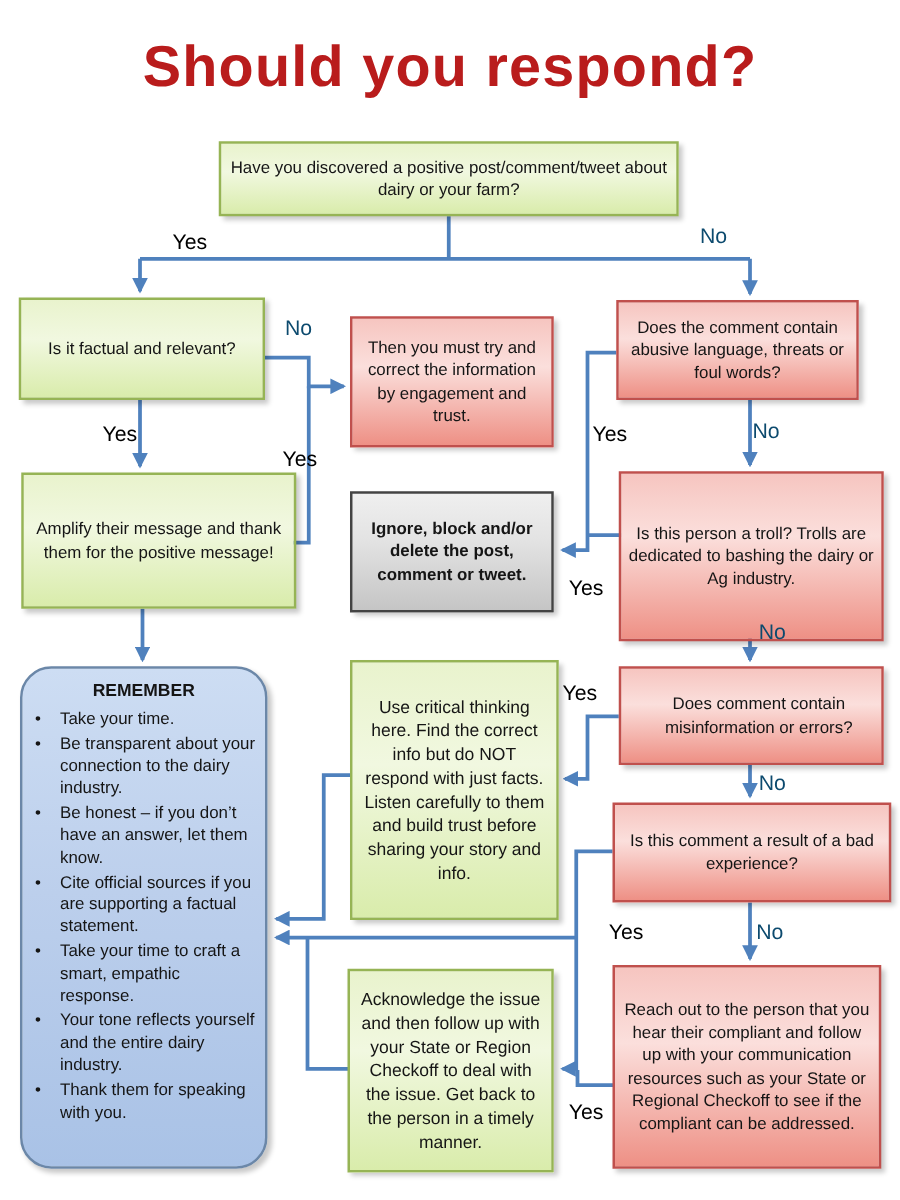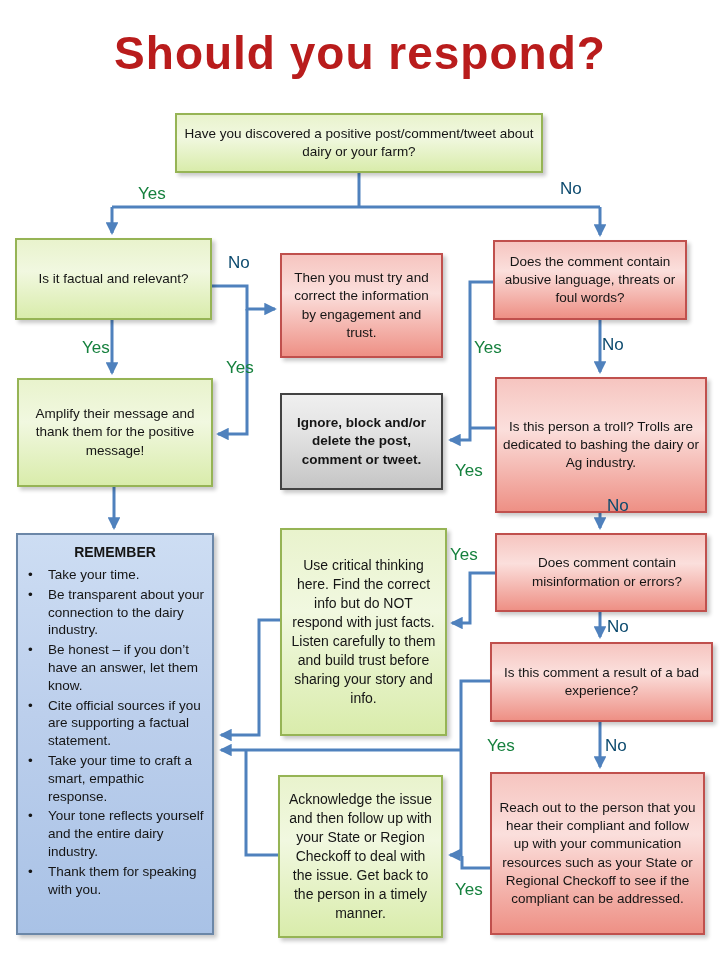--- a/index.html
+++ b/index.html
@@ -14,38 +14,38 @@
         box-shadow:3px 3px 4px rgba(0,0,0,0.22);}
   .green{background:linear-gradient(180deg,#e9f3cd 0%,#f1f8e0 40%,#d9ecab 100%);border-color:#96b455;}
   .red{background:linear-gradient(180deg,#f6c5c0 0%,#fbdfdc 38%,#ee9085 100%);border-color:#c0504d;}
   .gray{background:linear-gradient(180deg,#efefef 0%,#e3e3e3 40%,#c5c5c5 100%);border-color:#434343;font-weight:bold;}
   .blue{background:linear-gradient(180deg,#cdddf3 0%,#bccfec 45%,#a9c2e6 100%);border-color:#6b87a8;}
 
   #n-top{left:175px;top:113px;width:368px;height:60px;}
   #n-factual{left:15px;top:238px;width:197px;height:82px;}
   #n-correct{left:280px;top:253px;width:163px;height:105px;}
   #n-abusive{left:493px;top:240px;width:194px;height:80px;}
-  #n-amplify{left:17px;top:378px;width:196px;height:109px;}
+  #n-amplify{left:17px;top:378px;width:220px;height:109px;}
   #n-ignore{left:280px;top:393px;width:163px;height:97px;}
   #n-troll{left:495px;top:377px;width:212px;height:136px;}
   #n-misinfo{left:495px;top:533px;width:212px;height:79px;padding-left:18px;}
   #n-critical{left:280px;top:528px;width:167px;height:208px;font-size:14px;}
   #n-badexp{left:490px;top:642px;width:223px;height:80px;}
   #n-acknowledge{left:278px;top:775px;width:165px;height:163px;font-size:14px;}
   #n-reachout{left:490px;top:772px;width:215px;height:163px;}
 
   #n-remember{left:16px;top:533px;width:198px;height:402px;z-index:2;
-    display:block;text-align:left;padding:8px 6px 6px 6px;font-size:13.5px;}
+    display:block;text-align:left;padding:8px 6px 6px 6px;font-size:13.5px;border-radius:25px;}
   #n-remember .rem-title{display:block;text-align:center;font-weight:bold;font-size:14px;margin-bottom:4px;}
   #n-remember ul{margin:0;padding:0;list-style:none;}
   #n-remember li{position:relative;padding-left:24px;margin-bottom:2px;line-height:1.32;}
   #n-remember li::before{content:"\2022";position:absolute;left:4px;top:0;}
 
   .lbl{position:absolute;z-index:3;font-size:17px;font-weight:normal;}
-  .yes{color:#15803d;text-align:right;}
+  .yes{color:#000000;text-align:right;}
   .no{color:#0c4a6e;}
   #l-top-yes{left:138px;top:184px;}
   #l-top-no{left:560px;top:179px;}
   #l-factual-no{left:228px;top:253px;}
   #l-factual-yes{left:82px;top:338px;}
   #l-correct-yes{left:226px;top:358px;}
   #l-abusive-yes{left:474px;top:338px;}
   #l-abusive-no{left:602px;top:335px;}
   #l-troll-yes{left:455px;top:461px;}
   #l-troll-no{left:607px;top:496px;}

